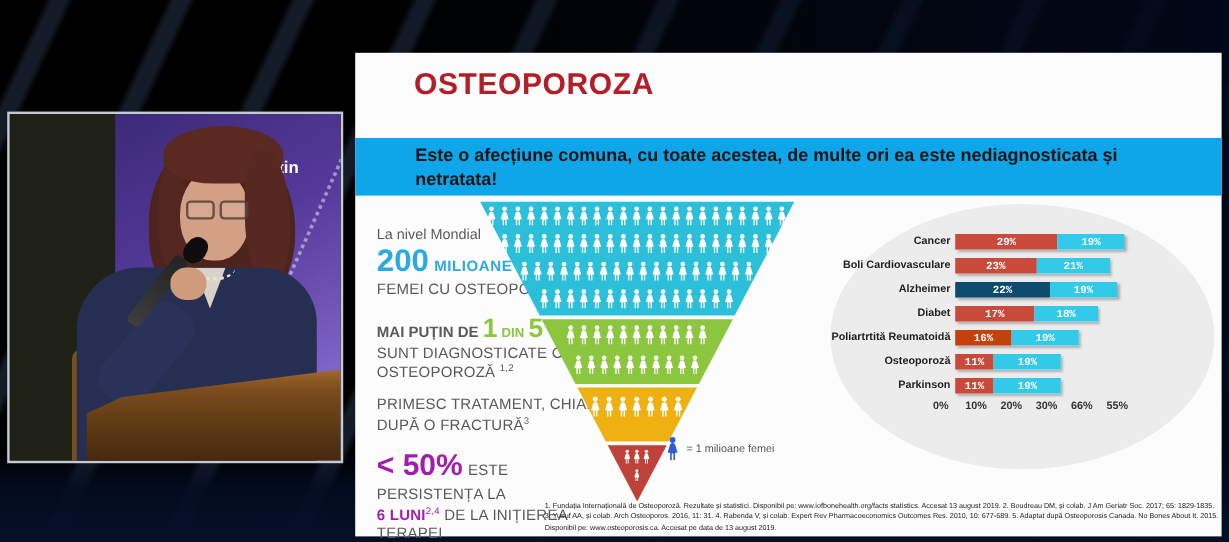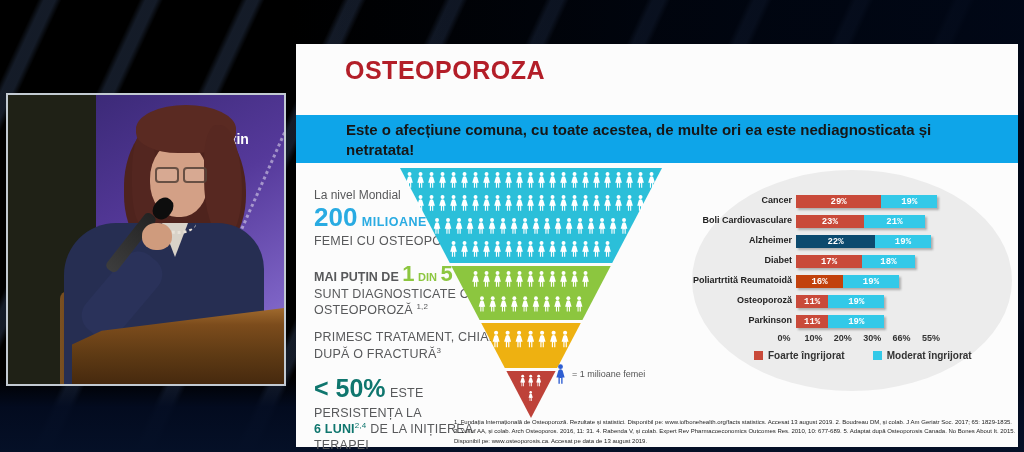--- a/index.html
+++ b/index.html
@@ -64,21 +64,21 @@
   
   .stats{position:absolute;left:18px;top:144px;width:200px;color:#58595b;}
   .stat{margin-bottom:11px;}
   .lead{font-size:12px;}
   .lead2{font-size:12.5px;font-weight:bold;color:#58595b;}
   .rest{font-size:12.5px;line-height:1.25;color:#58595b;letter-spacing:.2px;}
   .big{font-size:26px;font-weight:bold;}
   .num{font-size:22px;font-weight:bold;}
   .mid{font-size:11px;font-weight:bold;}
   .unit{font-size:12.5px;font-weight:bold;letter-spacing:.5px;}
-  .b{color:#29abe2}.g{color:#8cc63f}.y{color:#efaf1b}.r{color:#0f766e}
+  .b{color:#29abe2}.g{color:#8cc63f}.y{color:#efaf1b}.r{color:#a21caf}
   .big50{font-size:25px;font-weight:bold;}
   sup{font-size:8px;}
   
   .pyramid{position:absolute;left:104px;top:124px;}
   .pyr-unit{position:absolute;left:258px;top:320px;display:flex;align-items:center;gap:5px;}
   .pyr-unit-txt{font-size:9px;color:#555;}
   
   .chart-ellipse{position:absolute;left:396px;top:126px;width:320px;height:221px;border-radius:50%;
     background:#ececec;}
   .chart-row{position:absolute;left:336px;display:flex;align-items:flex-start;height:14px;}
@@ -345,26 +345,16 @@
         </div>
       </div>
     <div id="chart-axis">
         <span class="tick" style="left:488px">0%</span>
         <span class="tick" style="left:517.4px">10%</span>
         <span class="tick" style="left:546.8px">20%</span>
         <span class="tick" style="left:576.2px">30%</span>
         <span class="tick" style="left:605.6px">66%</span>
         <span class="tick" style="left:635px">55%</span>
       </div>
-    <div class="chart-legend" id="chart-legend">
-        <span class="leg-item">
-       <span class="leg-sq" style="background:#c94a3a"></span>
-       <span class="leg-txt">Foarte îngrijorat</span>
-        </span>
-        <span class="leg-item">
-       <span class="leg-sq" style="background:#33c9e8"></span>
-       <span class="leg-txt">Moderat îngrijorat</span>
-        </span>
-      </div>
 
     <div class="footnote">1. Fundația Internațională de Osteoporoză. Rezultate și statistici. Disponibil pe: www.iofbonehealth.org/facts statistics. Accesat 13 august 2019. 2. Boudreau DM, și colab. J Am Geriatr Soc. 2017; 65: 1829-1835. 3. Yusuf AA, și colab. Arch Osteoporos. 2016, 11: 31. 4. Rabenda V, și colab. Expert Rev Pharmacoeconomics Outcomes Res. 2010, 10: 677-689. 5. Adaptat după Osteoporosis Canada. No Bones About It. 2015. Disponibil pe: www.osteoporosis.ca. Accesat pe data de 13 august 2019.</div>
   </div>
 </div>
 
 </body></html>

